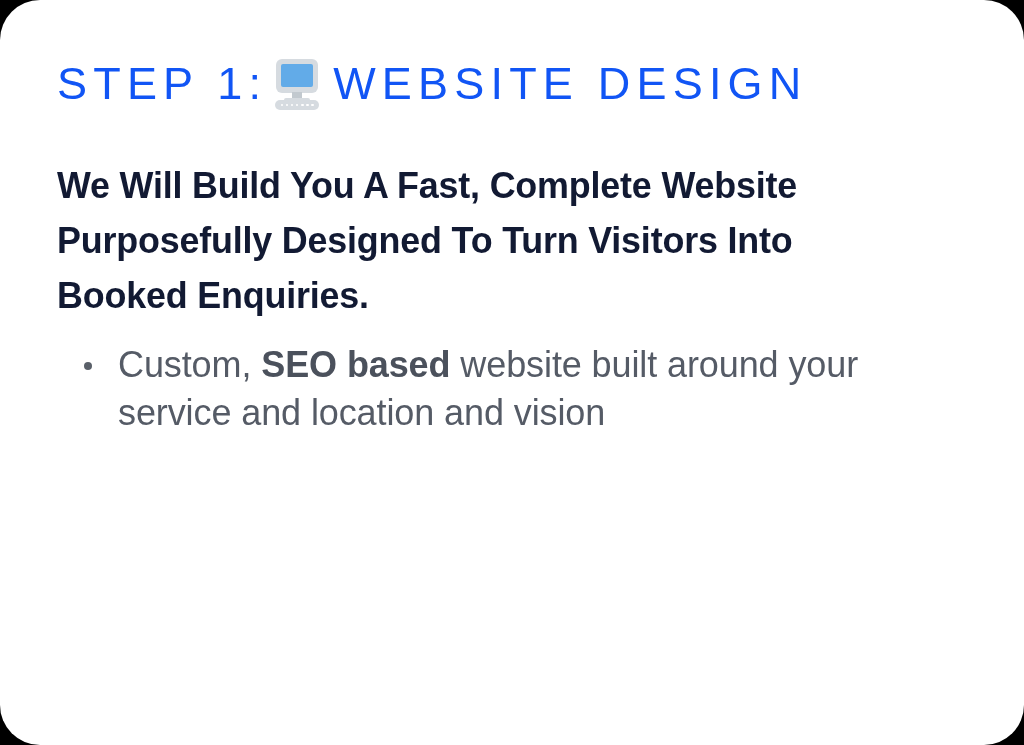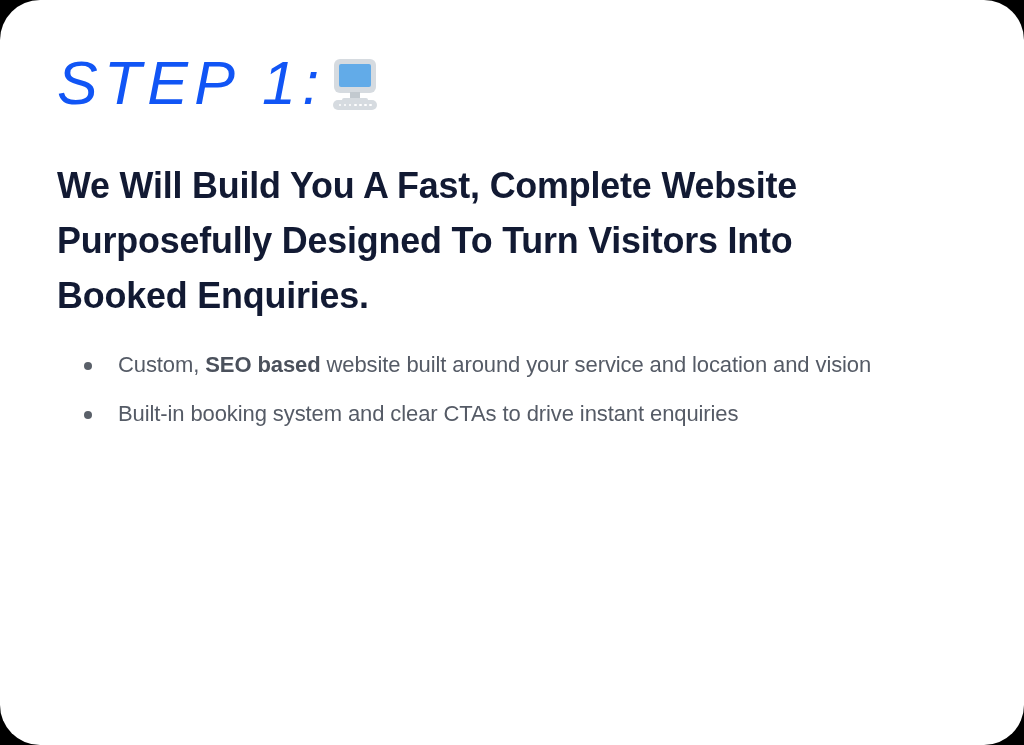--- a/index.html
+++ b/index.html
@@ -34,26 +34,25 @@
     top: 52px;
     width: 920px;
     height: 62px;
     display: flex;
     align-items: center;
     white-space: nowrap;
   }
 
   .title-text {
     font-family: "Liberation Sans", "DejaVu Sans", sans-serif;
-    font-size: 61px;
+    font-size: 45px;
     font-weight: 400;
     color: #1155f5;
     letter-spacing: 6.2px;
     line-height: 1;
-    font-style: italic;
   }
 
   
   .desktop-icon {
     position: relative;
     display: inline-block;
     width: 54px;
     height: 54px;
     margin: 0 9px 0 3px;
     vertical-align: middle;
@@ -135,21 +134,21 @@
     position: absolute;
     left: 80px;
     top: 341px;
     width: 840px;
     list-style: none;
   }
   .bullet-item {
     position: relative;
     padding-left: 38px;
     margin-bottom: 1px;
-    font-size: 22px;
+    font-size: 36px;
     font-weight: 400;
     color: #555b66;
     line-height: 48px;
     letter-spacing: -0.1px;
   }
   .bullet-dot {
     position: absolute;
     left: 4px;
     top: 21px;
     width: 8px;
@@ -179,28 +178,25 @@
         <span class="di-key"></span>
         <span class="di-key"></span>
         <span class="di-key"></span>
         <span class="di-key"></span>
         <span class="di-key"></span>
         <span class="di-key"></span>
         <span class="di-key"></span>
       </span>
     </span>
 
+    <span class="title-text">WEBSITE DESIGN</span>
   </div>
 
   <h2 class="heading">We Will Build You A Fast, Complete Website Purposefully Designed To Turn Visitors Into Booked Enquiries.</h2>
 
   <ul class="bullets">
     <li class="bullet-item">
       <span class="bullet-dot"></span>
       <span>Custom, </span><span class="bullet-strong">SEO based</span><span> website built around your service and location and vision</span>
     </li>
-    <li class="bullet-item">
-      <span class="bullet-dot"></span>
-      <span>Built-in booking system and clear CTAs to drive instant enquiries</span>
-    </li>
   </ul>
 
 </div>
 
 </body></html>

